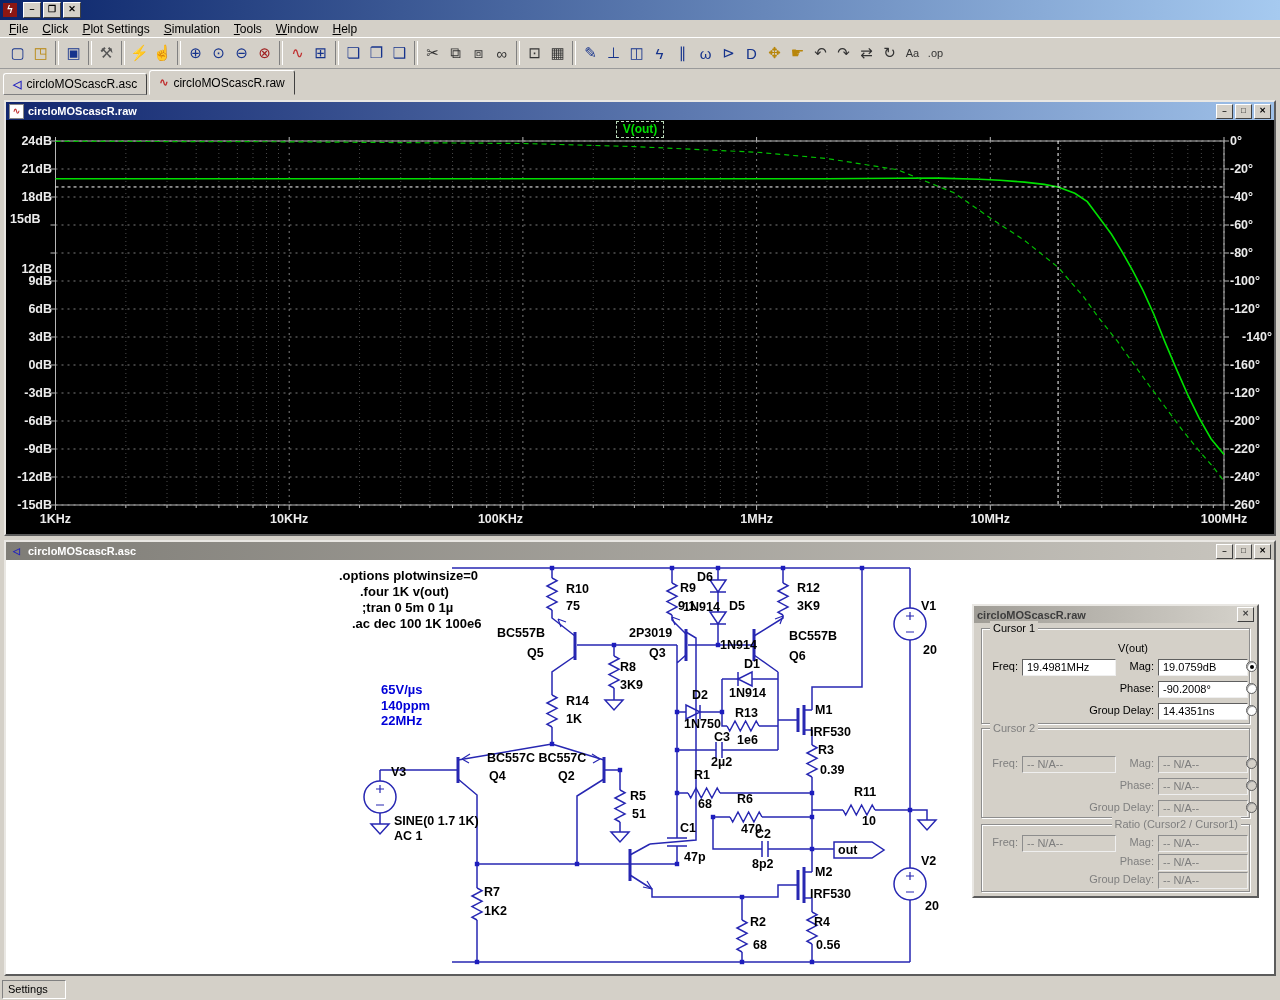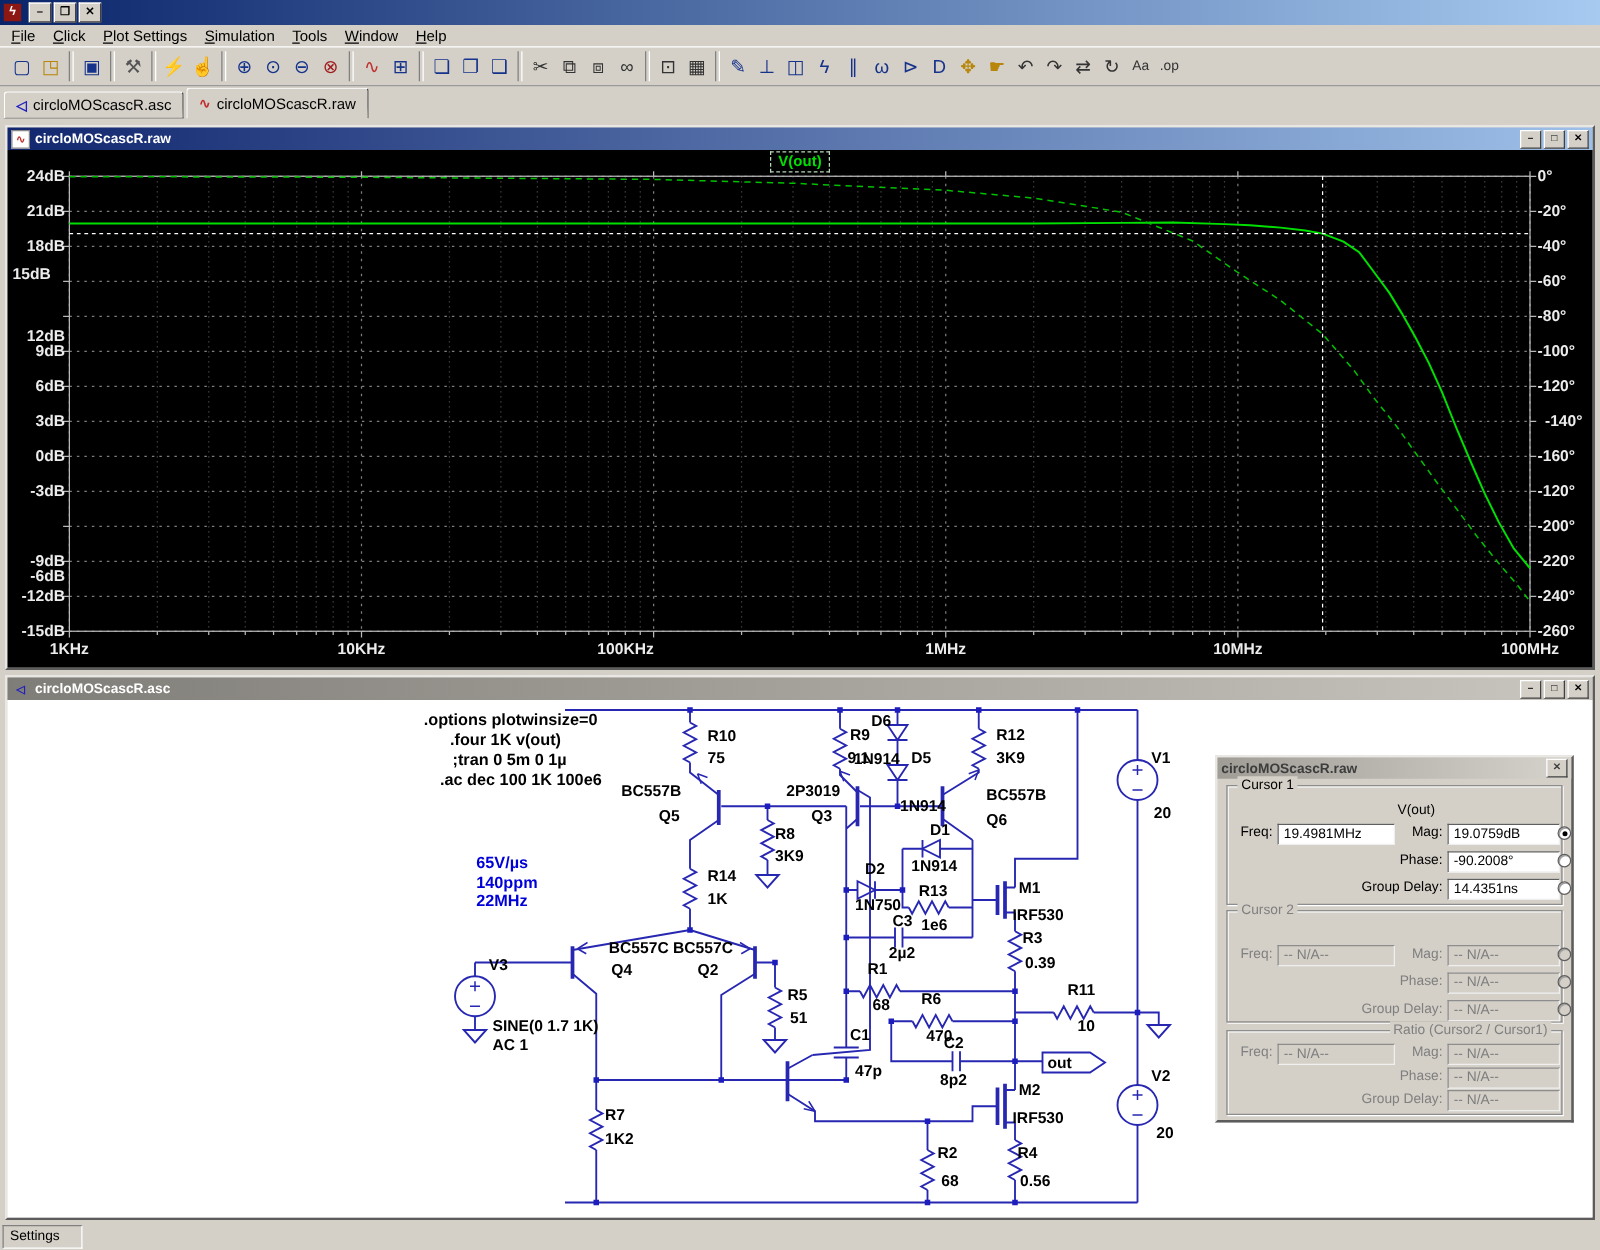--- a/index.html
+++ b/index.html
@@ -339,32 +339,32 @@
   <span class="axlbl" style="left: 4px; width: 42px; top: 13px; text-align: right;">24dB</span>
       <span class="axlbl" style="left: 4px; width: 42px; top: 41px; text-align: right;">21dB</span>
       <span class="axlbl" style="left: 4px; width: 42px; top: 69px; text-align: right;">18dB</span>
       <span class="axlbl" style="left: 4px; width: 42px; top: 91px; text-align: left;">15dB</span>
       <span class="axlbl" style="left: 4px; width: 42px; top: 125px; text-align: right; margin-top: 16px;">12dB</span>
       <span class="axlbl" style="left: 4px; width: 42px; top: 153px; text-align: right;">9dB</span>
       <span class="axlbl" style="left: 4px; width: 42px; top: 181px; text-align: right;">6dB</span>
       <span class="axlbl" style="left: 4px; width: 42px; top: 209px; text-align: right;">3dB</span>
       <span class="axlbl" style="left: 4px; width: 42px; top: 237px; text-align: right;">0dB</span>
       <span class="axlbl" style="left: 4px; width: 42px; top: 265px; text-align: right;">-3dB</span>
-      <span class="axlbl" style="left: 4px; width: 42px; top: 293px; text-align: right; margin-top: 40px;">-6dB</span>
+      <span class="axlbl" style="left: 4px; width: 42px; top: 293px; text-align: right;">-6dB</span>
       <span class="axlbl" style="left: 4px; width: 42px; top: 321px; text-align: right;">-9dB</span>
       <span class="axlbl" style="left: 4px; width: 42px; top: 349px; text-align: right;">-12dB</span>
       <span class="axlbl" style="left: 4px; width: 42px; top: 377px; text-align: right;">-15dB</span>
       <span class="axlbl" style="left: 1224px; width: 42px; top: 13px; text-align: left;">0°</span>
       <span class="axlbl" style="left: 1224px; width: 42px; top: 41px; text-align: left;">-20°</span>
       <span class="axlbl" style="left: 1224px; width: 42px; top: 69px; text-align: left;">-40°</span>
       <span class="axlbl" style="left: 1224px; width: 42px; top: 97px; text-align: left;">-60°</span>
       <span class="axlbl" style="left: 1224px; width: 42px; top: 125px; text-align: left;">-80°</span>
       <span class="axlbl" style="left: 1224px; width: 42px; top: 153px; text-align: left;">-100°</span>
       <span class="axlbl" style="left: 1224px; width: 42px; top: 181px; text-align: left;">-120°</span>
-      <span class="axlbl" style="left: 1224px; width: 42px; top: 209px; text-align: center;">-140°</span>
+      <span class="axlbl" style="left: 1224px; width: 42px; top: 209px; text-align: right;">-140°</span>
       <span class="axlbl" style="left: 1224px; width: 42px; top: 237px; text-align: left;">-160°</span>
       <span class="axlbl" style="left: 1224px; width: 42px; top: 265px; text-align: left;">-120°</span>
       <span class="axlbl" style="left: 1224px; width: 42px; top: 293px; text-align: left;">-200°</span>
       <span class="axlbl" style="left: 1224px; width: 42px; top: 321px; text-align: left;">-220°</span>
       <span class="axlbl" style="left: 1224px; width: 42px; top: 349px; text-align: left;">-240°</span>
       <span class="axlbl" style="left: 1224px; width: 42px; top: 377px; text-align: left;">-260°</span>
       <span class="axlbl" style="left: 4.5px; width: 90px; top: 391px; text-align: center;">1KHz</span>
       <span class="axlbl" style="left: 238.2px; width: 90px; top: 391px; text-align: center;">10KHz</span>
       <span class="axlbl" style="left: 471.9px; width: 90px; top: 391px; text-align: left;">100KHz</span>
       <span class="axlbl" style="left: 705.6px; width: 90px; top: 391px; text-align: center;">1MHz</span>

